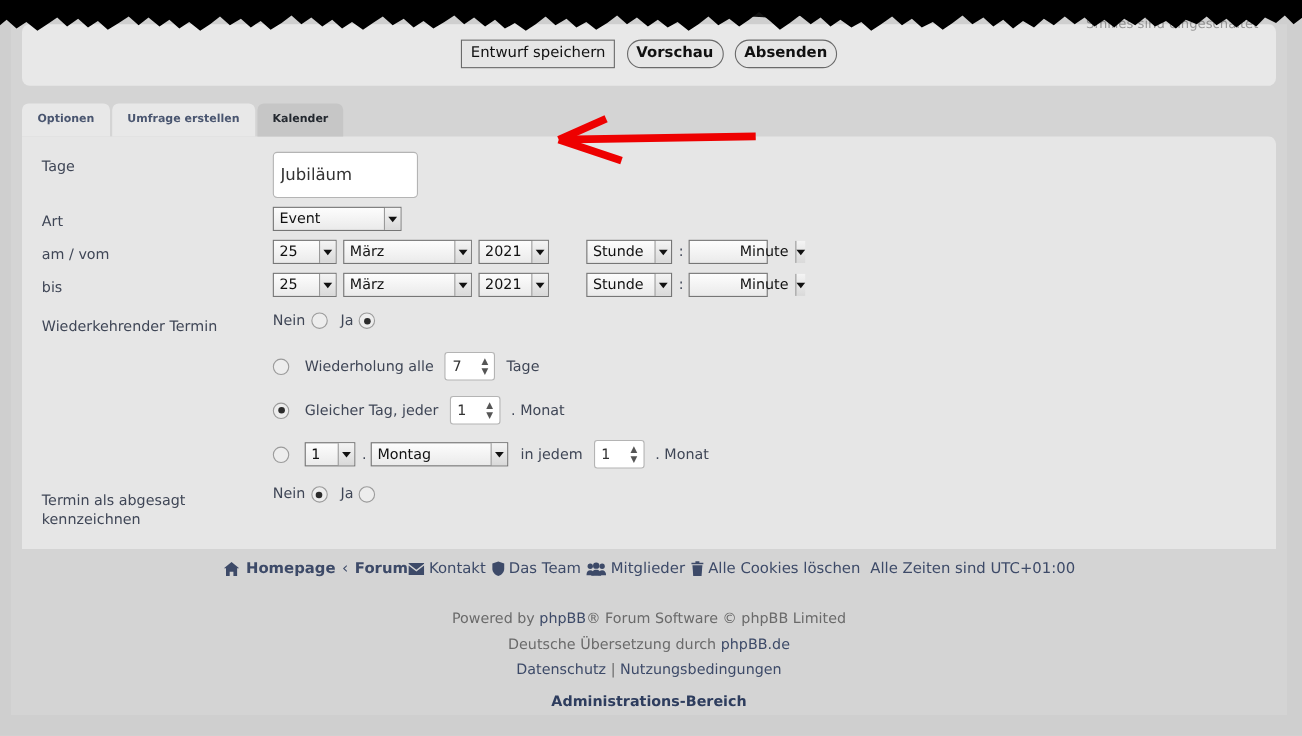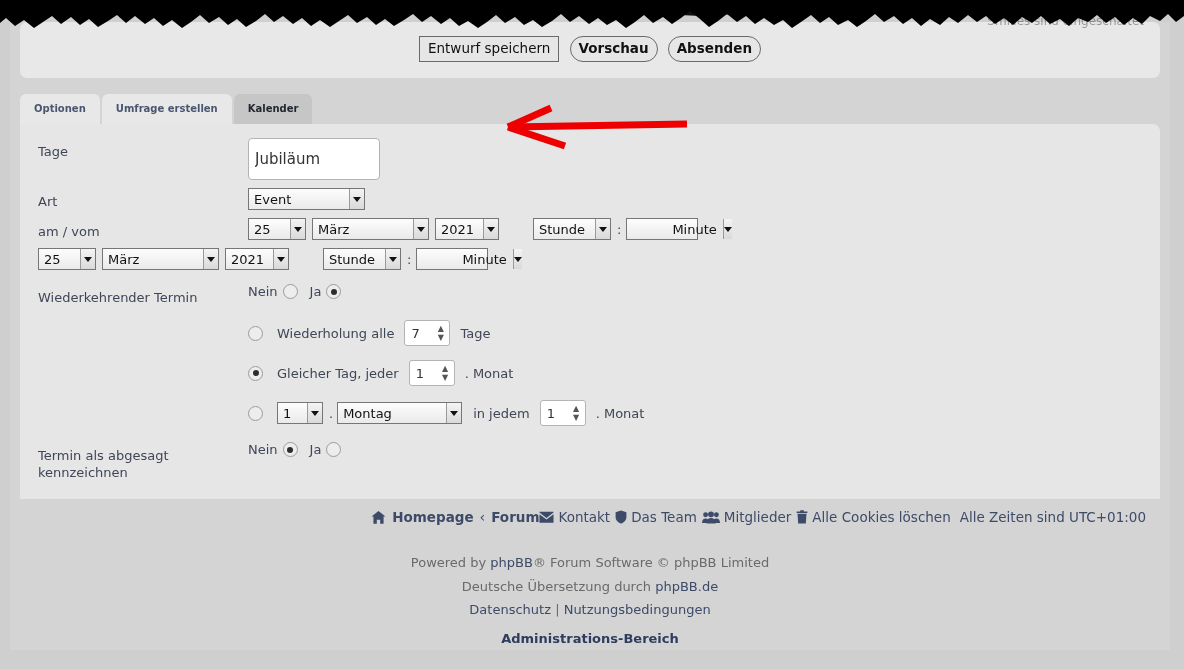--- a/index.html
+++ b/index.html
@@ -248,21 +248,21 @@
 
   .indent { padding-left: 228px !important; }
   .txtin { font-size: 13px; color: #3f4656; margin: 0 5px; }
 
   
   #footbar {
     margin: 0 10px;
     padding: 10px 14px 12px 14px;
     display: flex;
     align-items: center;
-    justify-content: flex-end;
+    justify-content: center;
     font-size: 13.5px;
   }
   .navlinks { display: flex; align-items: center; gap: 6px; }
   .navlinks a, .footlinks a {
     color: #3d4a68;
     text-decoration: none;
     font-weight: bold;
     cursor: pointer;
   }
   .footlinks {
@@ -416,20 +416,21 @@
         <div class="sel w-min">
           <span class="selval">Minute</span>
           <span class="selarrow">
               <i></i>
             </span>
         </div>
       </div>
     </div>
 
     <div class="frow">
+      <div class="flabel">bis</div>
       <div class="fctl">
         <div class="sel w-day">
           <span class="selval">25</span>
           <span class="selarrow">
               <i></i>
             </span>
         </div>
         <div class="sel w-month">
           <span class="selval">März</span>
           <span class="selarrow">

